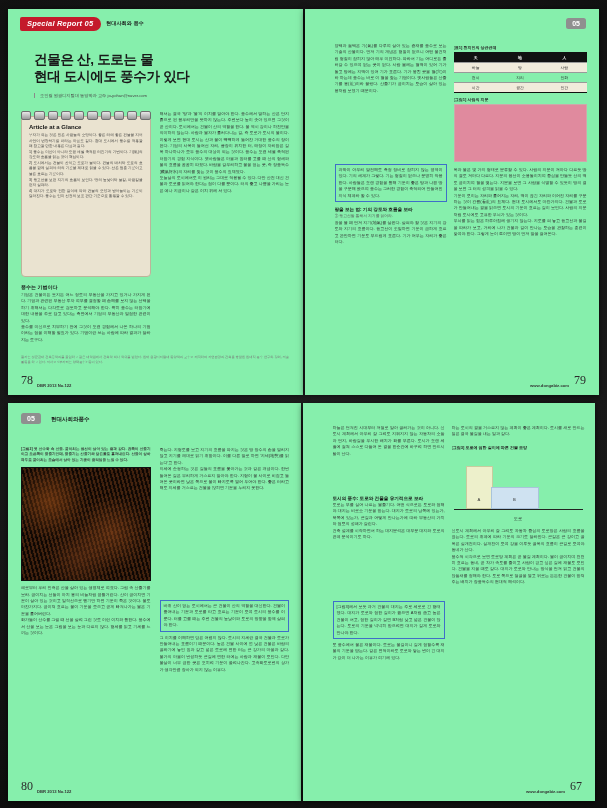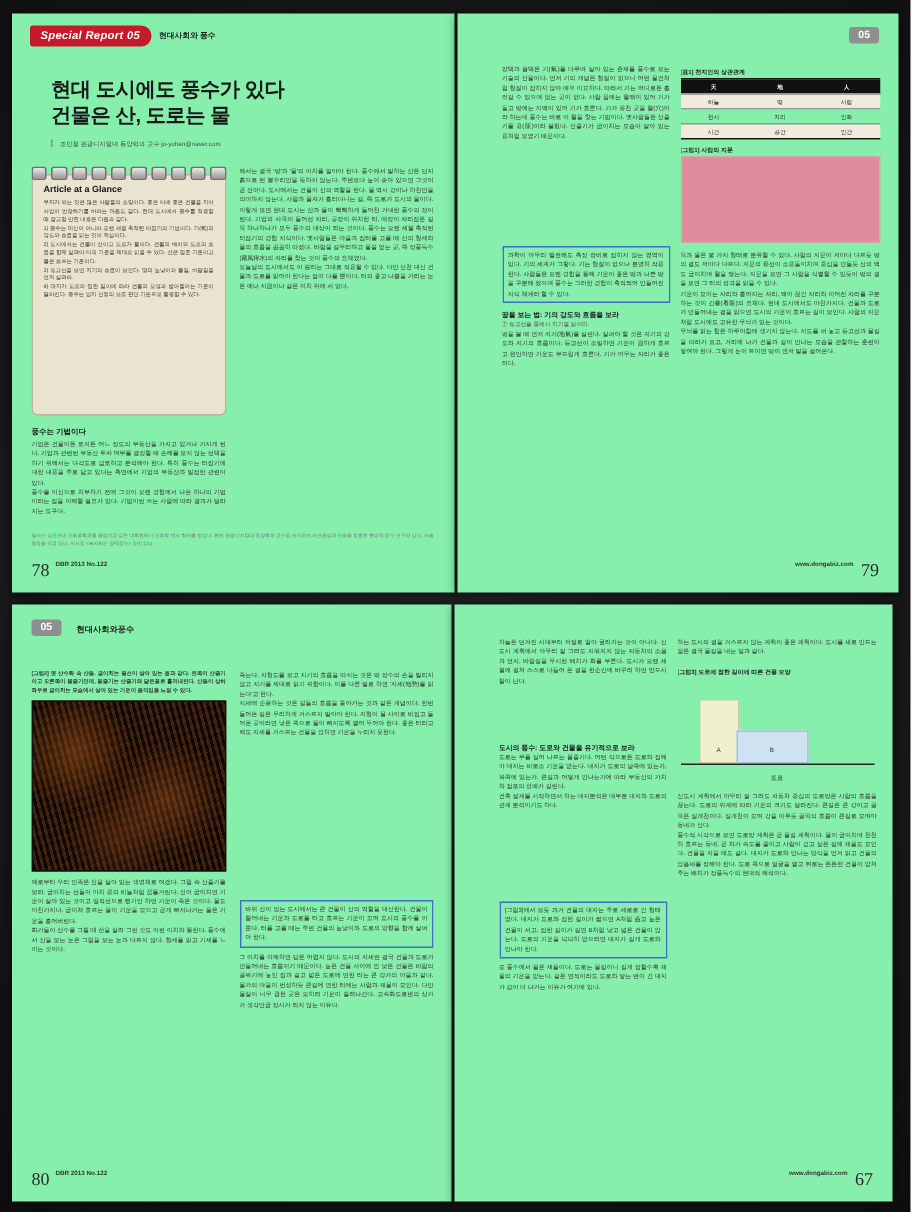--- a/index.html
+++ b/index.html
@@ -34,22 +34,22 @@
     border:0.5px solid #6f6f6f;border-radius:2px;}
   .glance-box{background:#eae3d0;border:1px solid #bdb49a;border-radius:4px;
     padding:7px 7px 6px 7px;height:146px;overflow:hidden;}
   .glance-title{font-size:6px;font-weight:800;color:#151515;margin-bottom:3px;}
   .tiny-body{font-size:3.6px;line-height:1.55;color:#3a3a3a;text-align:justify;
     word-break:break-all;white-space:pre-line;}
   .h-sec{font-size:5px;font-weight:800;color:#141414;margin:7px 0 2px 0;}
   .body-text{font-size:4px;line-height:1.6;color:#2e2e2e;text-align:justify;word-break:break-all;white-space:pre-line;}
   .footnote{position:absolute;left:13px;top:346px;width:268px;font-size:3.2px;
     line-height:1.5;color:#777;text-align:justify;word-break:break-all;}
-  .footer-left{position:absolute;left:13px;bottom:7px;display:flex;align-items:flex-start;gap:4px;}
-  .footer-right{position:absolute;right:13px;bottom:7px;display:flex;align-items:flex-start;gap:5px;}
+  .footer-left{position:absolute;left:13px;bottom:7px;display:flex;align-items:flex-end;gap:4px;}
+  .footer-right{position:absolute;right:13px;bottom:7px;display:flex;align-items:flex-end;gap:5px;}
   .pageno{font-family:"Liberation Serif", serif;font-size:12px;color:#2b2b2b;}
   .issue{font-size:4.2px;font-weight:700;color:#333;}
   .site{font-size:4.2px;font-weight:700;color:#333;}
 
   
   .cols79{position:absolute;left:30px;top:34px;width:252px;height:312px;display:flex;gap:7px;}
   .colA{width:112px;flex:none;overflow:hidden;}
   .colB{flex:1;overflow:hidden;}
   .blue-box{border:1px solid #3f6fc8;padding:2px 3px;margin:3px 0;position:relative;}
   .scribble{position:absolute;}
@@ -98,22 +98,22 @@
 </head>
 <body>
 
 <div class="spread" id="spread-top">
 
   <div class="page">
     <div class="sr-badge">Special Report 05</div>
     <div class="section-label" style="left:98px;top:11px;">현대사회와 풍수</div>
 
     <div class="title78">
+      <div>건물은 산, 도로는 물</div>
       <div>현대 도시에도 풍수가 있다</div>
-      <div>건물은 산, 도로는 물</div>
     </div>
     <div class="byline78">조인철 원광디지털대 동양학과 교수 jo-yohan@naver.com</div>
 
     <div class="cols78">
       <div class="col">
         <div class="spiral">
           <span></span>
             <span></span>
             <span></span>
             <span></span>

